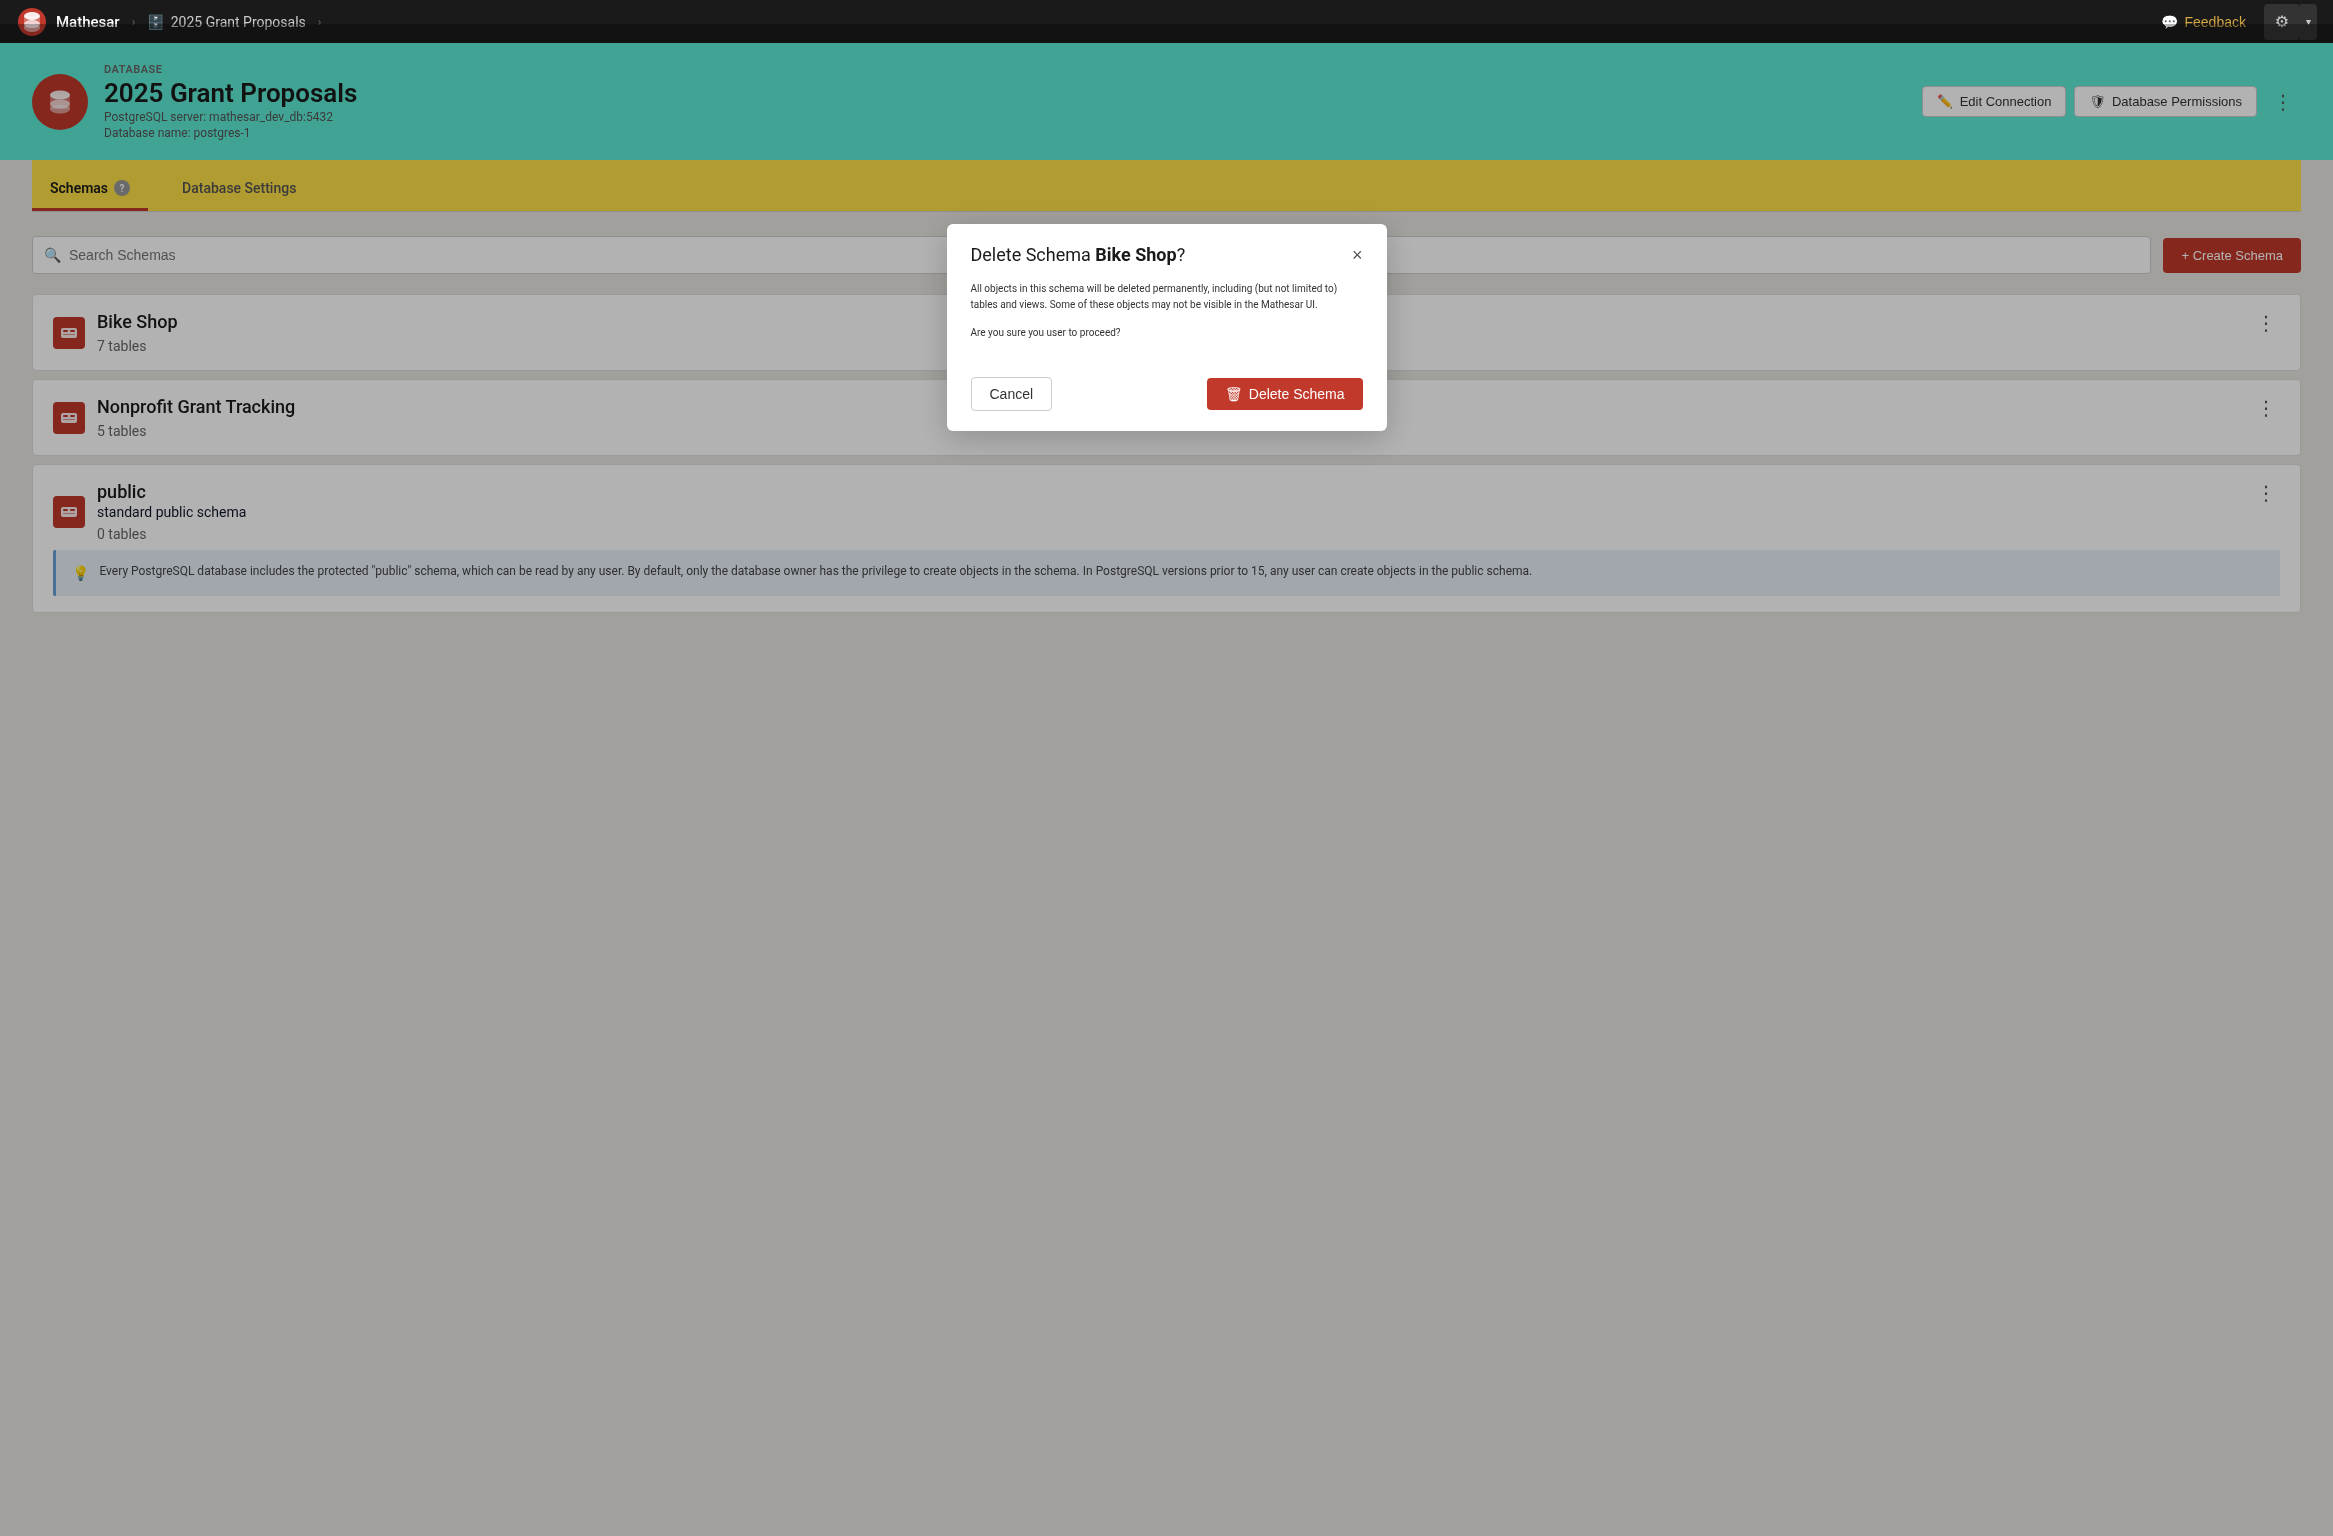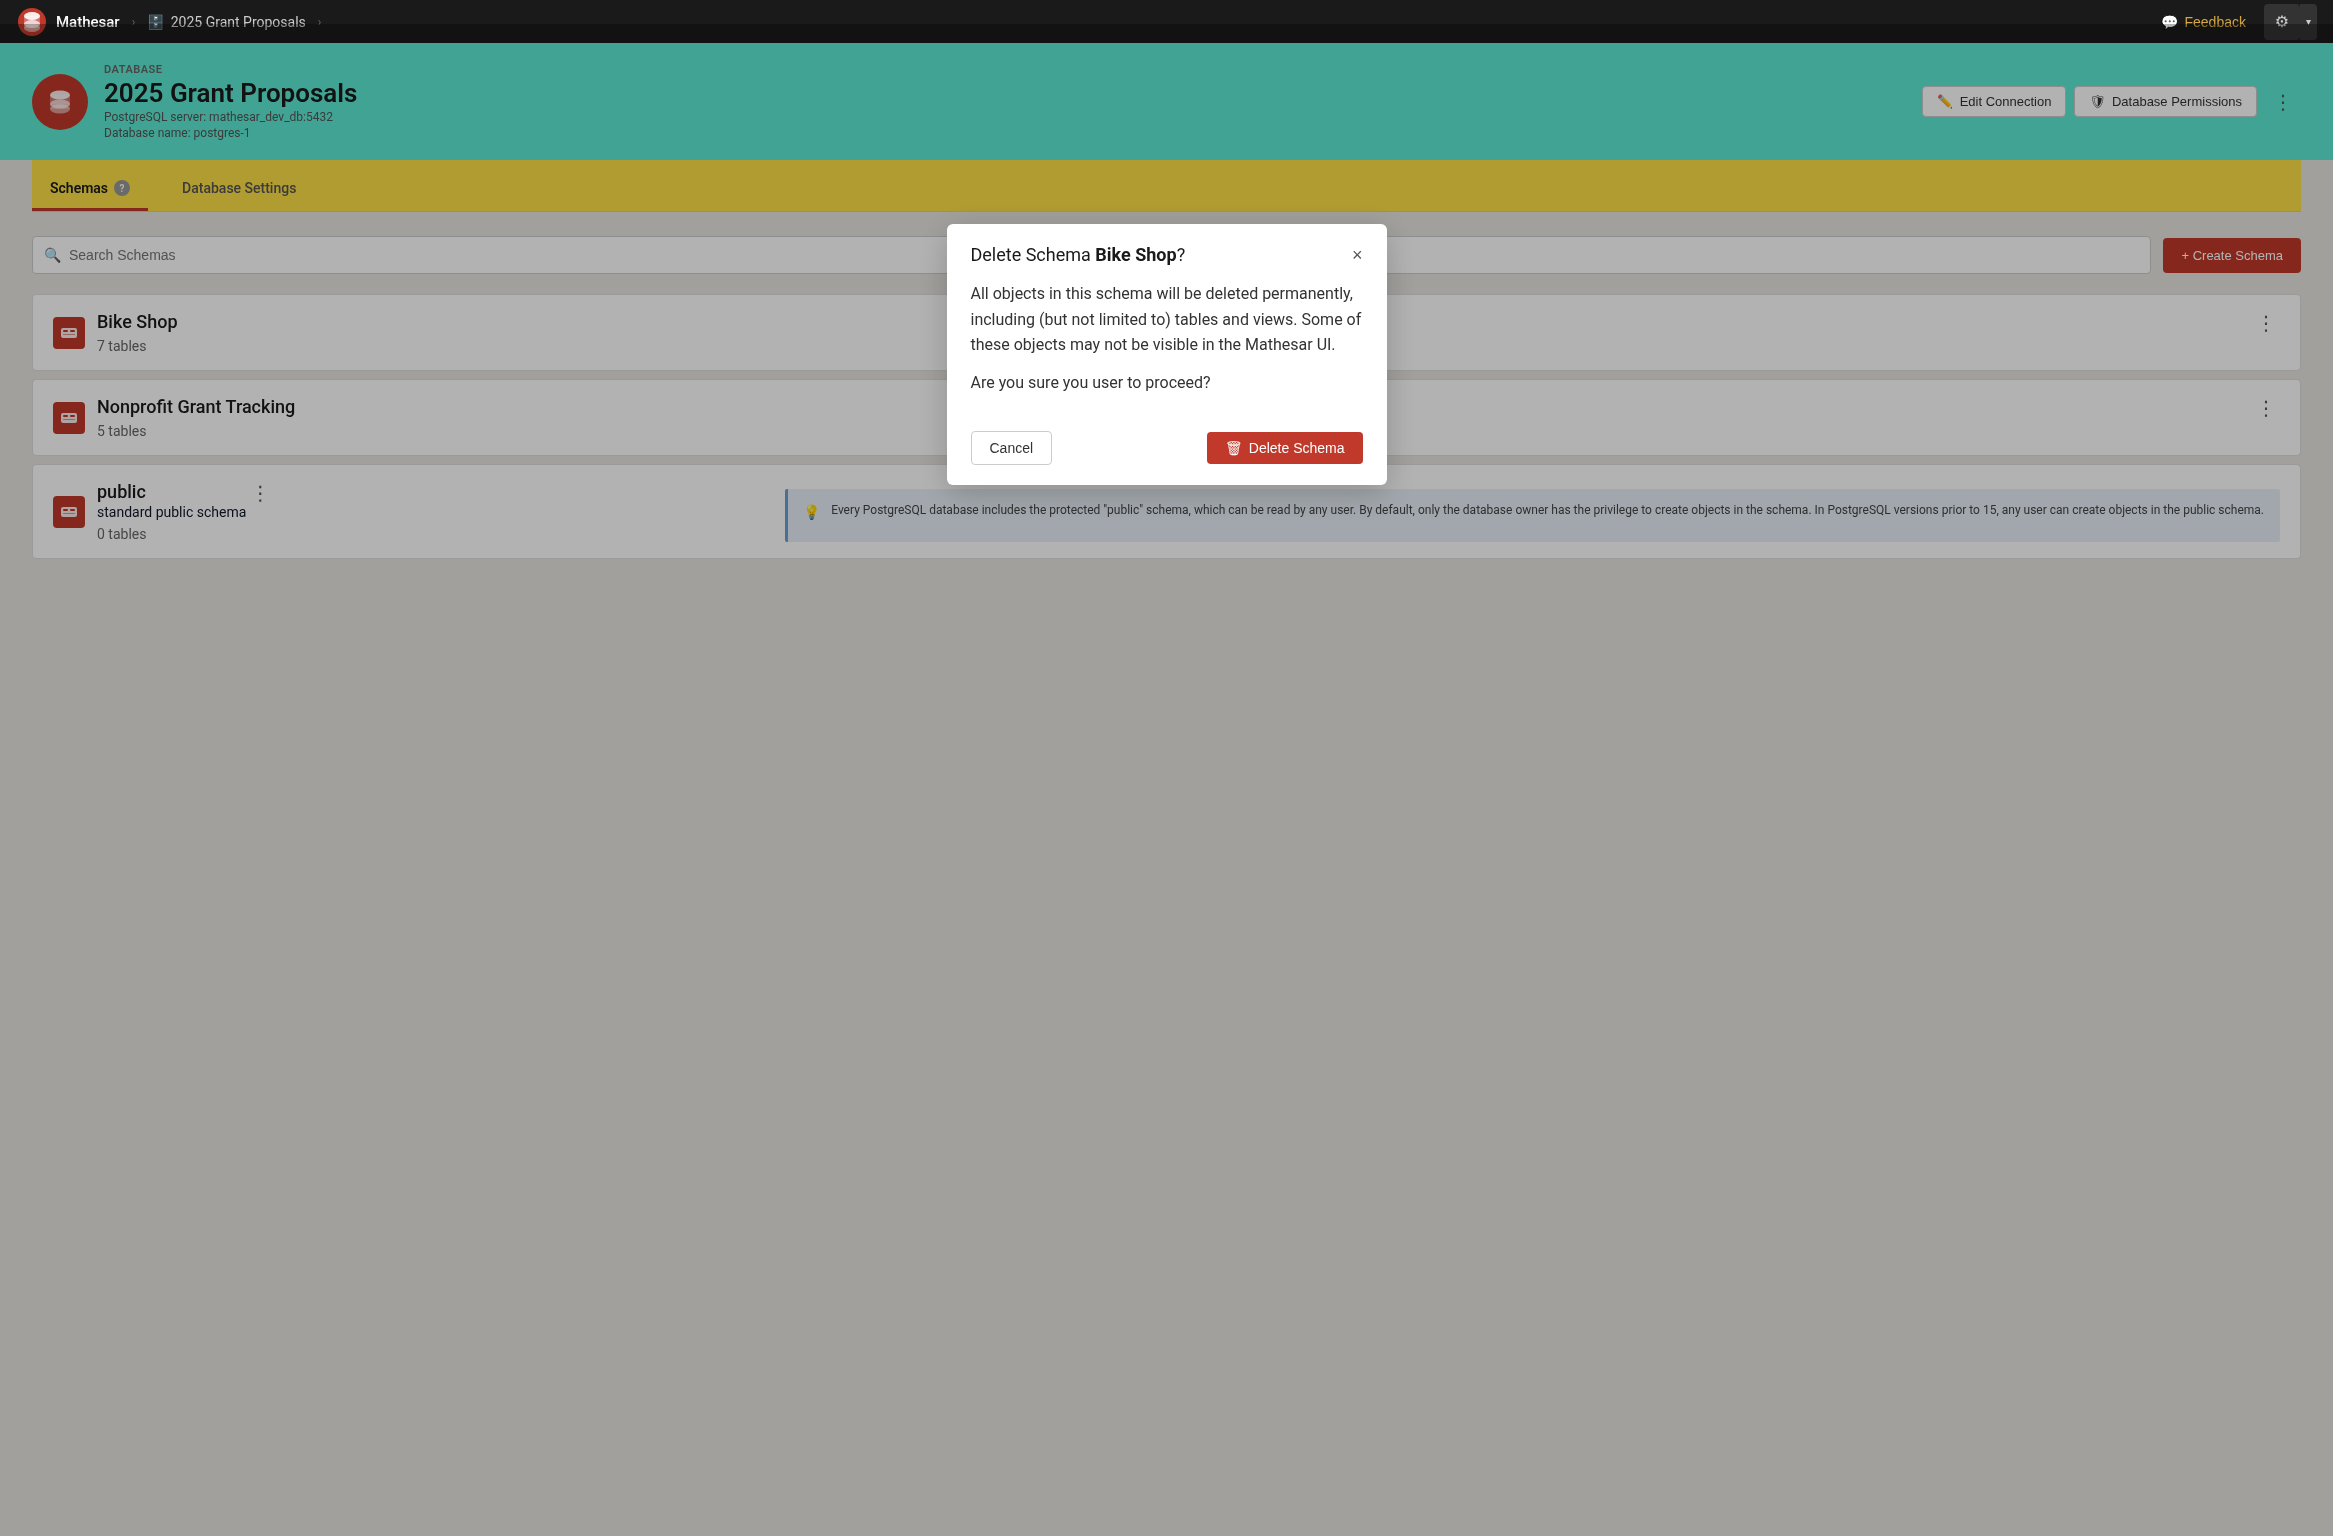--- a/index.html
+++ b/index.html
@@ -369,21 +369,21 @@
     .modal-close {
       background: transparent;
       border: none;
       font-size: 18px;
       cursor: pointer;
       color: #555;
       line-height: 1;
     }
     .modal-body {
       padding: 0 24px 20px;
-      font-size: 16px;
+      font-size: 10px;
       color: #333;
       line-height: 1.6;
     }
     .modal-body p { margin-bottom: 12px; }
     .modal-body p:last-child { margin-bottom: 0; }
     .modal-footer {
       padding: 16px 24px 20px;
       display: flex;
       align-items: center;
       justify-content: space-between;
@@ -528,21 +528,21 @@
             </svg>
           </div>
           <div class="schema-info">
             <div class="schema-name">Nonprofit Grant Tracking</div>
             <div class="schema-tables">5 tables</div>
           </div>
         </div>
         <button class="schema-more-btn">⋮</button>
       </div>
 
-      <div class="schema-item" style="flex-direction: row; align-items: stretch;">
+      <div class="schema-item" style="flex-direction: column; align-items: stretch;">
         <div style="display: flex; align-items: flex-start; justify-content: space-between;">
           <div class="schema-item-left">
             <div class="schema-icon">
               <svg width="18" height="18" viewBox="0 0 18 18" fill="none">
                 <rect x="1" y="4" width="16" height="10" rx="2" fill="white" opacity="0.9"></rect>
                 <rect x="3" y="6" width="5" height="2" rx="1" fill="#c0392b"></rect>
                 <rect x="10" y="6" width="5" height="2" rx="1" fill="#c0392b"></rect>
                 <rect x="3" y="10" width="12" height="1" rx="0.5" fill="#c0392b" opacity="0.5"></rect>
               </svg>
             </div>

